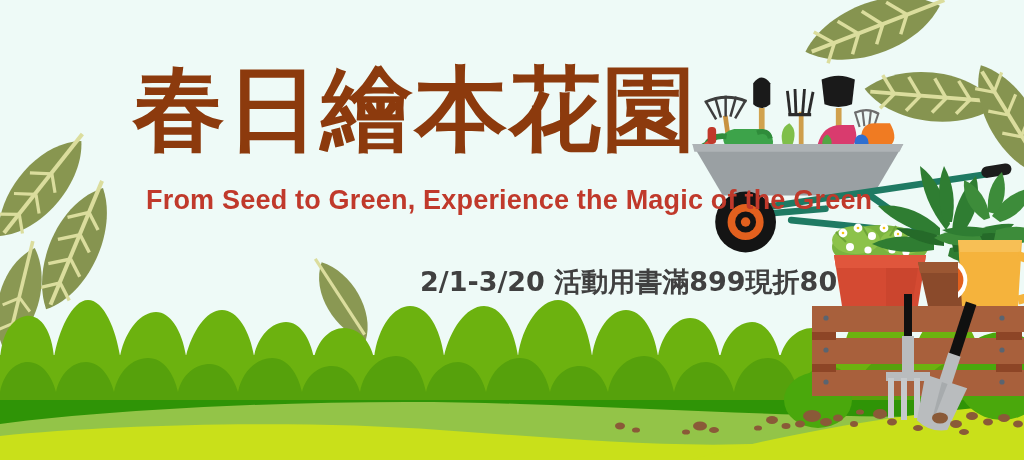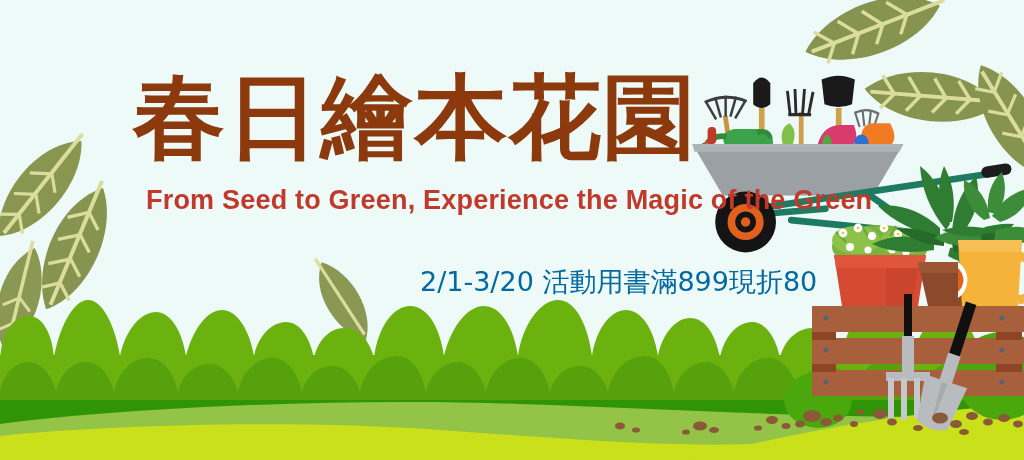--- a/index.html
+++ b/index.html
@@ -20,39 +20,39 @@
   
   #title{
     position:absolute;
     left:133px; top:69px;
     font-size:92px;
     line-height:96px;
     letter-spacing:2px;
     font-weight:bold;
     color:#8c3a0d;
     white-space:nowrap;
-    font-family:Liberation Sans, sans-serif;
+    font-family:Liberation Mono, monospace;
   }
   #subtitle{
     position:absolute;
     left:146px; top:185px;
     font-size:27px;
     line-height:30px;
     font-weight:bold;
     color:#c0392b;
     white-space:nowrap;
     letter-spacing:.2px;
   }
   #promo{
     position:absolute;
     left:420px; top:266px;
     font-size:27px;
     line-height:31px;
-    font-weight:normal;
-    color:#0369a1;
+    font-weight:bold;
+    color:#404040;
     white-space:nowrap;
     font-family:"DejaVu Sans","Liberation Sans",sans-serif;
   }
 </style>
 </head>
 <body>
 
 <div id="banner">
 
   <svg class="layer" viewBox="0 0 1024 460">

